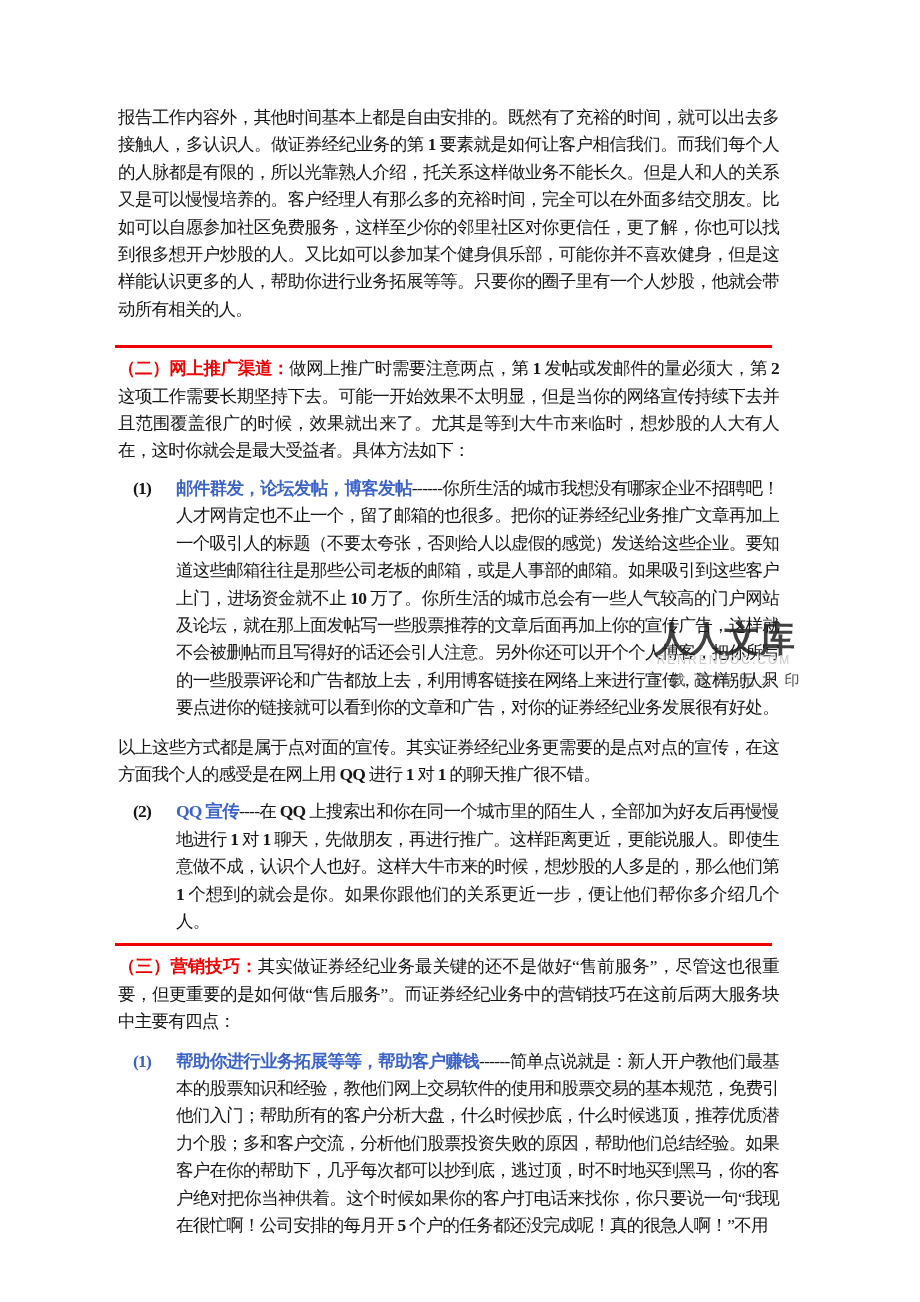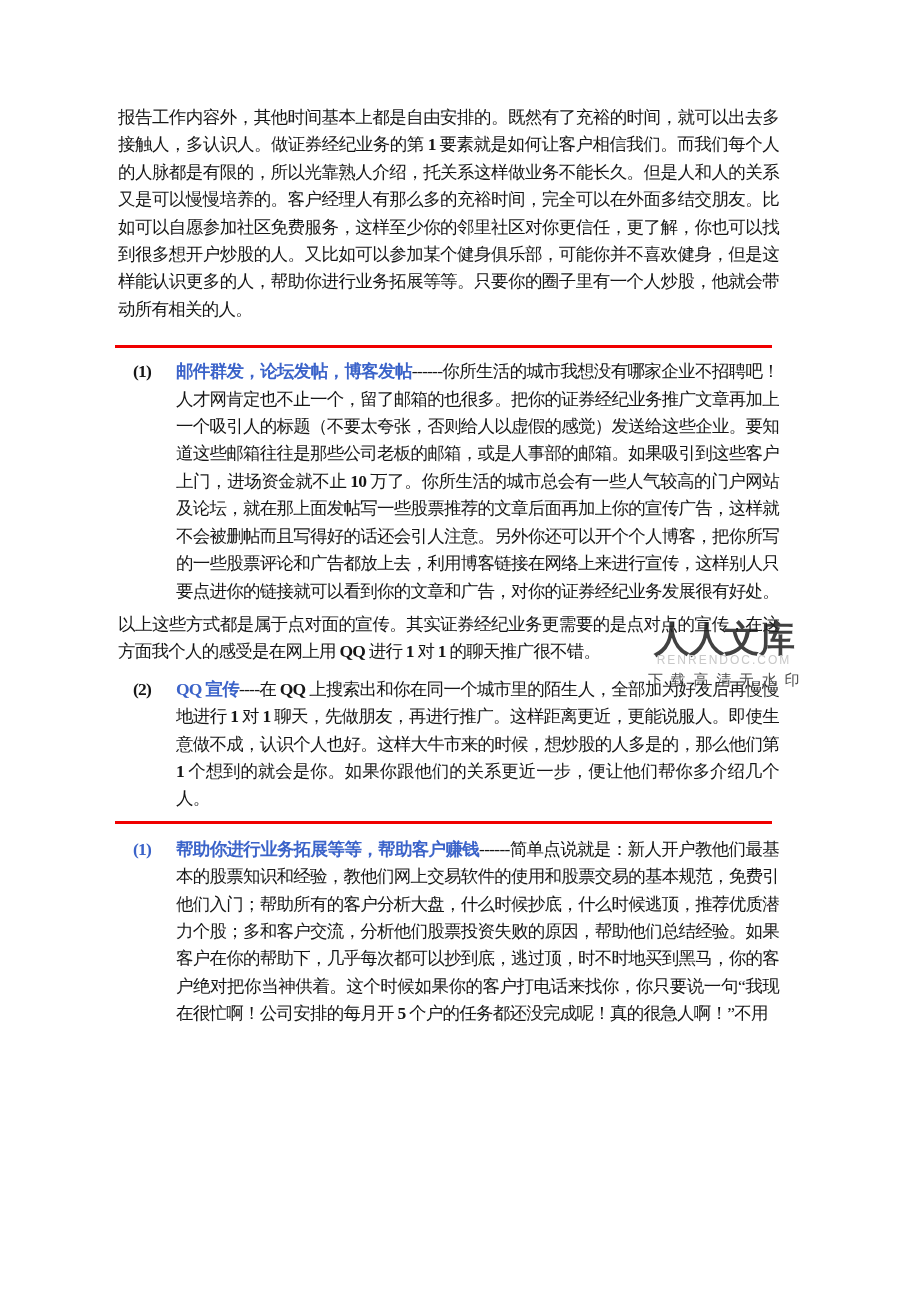--- a/index.html
+++ b/index.html
@@ -42,21 +42,21 @@
   }
   .redline.second { margin-top: 8px; }
   .item { display: flex; margin-top: 10px; }
   .item-num {
     width: 58px;
     padding-left: 15px;
     flex: 0 0 58px;
     font-weight: bold;
   }
   .item-body { flex: 1; }
-  .p-point { margin-top: 6px; }
+  .p-point { margin-top: 12px; }
   .item-stock { margin-top: 12px; }
   b { font-weight: bold; }
 
   .watermark {
     position: absolute;
     left: 648px;
     top: 620px;
     width: 152px;
     text-align: center;
     z-index: 5;
@@ -90,39 +90,45 @@
 </style>
 </head>
 <body>
 
 <div class="doc">
 
   <p class="para autobold">报告工作内容外，其他时间基本上都是自由安排的。既然有了充裕的时间，就可以出去多接触人，多认识人。做证券经纪业务的第 <b>1</b> 要素就是如何让客户相信我们。而我们每个人的人脉都是有限的，所以光靠熟人介绍，托关系这样做业务不能长久。但是人和人的关系又是可以慢慢培养的。客户经理人有那么多的充裕时间，完全可以在外面多结交朋友。比如可以自愿参加社区免费服务，这样至少你的邻里社区对你更信任，更了解，你也可以找到很多想开户炒股的人。又比如可以参加某个健身俱乐部，可能你并不喜欢健身，但是这样能认识更多的人，帮助你进行业务拓展等等。只要你的圈子里有一个人炒股，他就会带动所有相关的人。</p>
 
   <div class="redline"></div>
 
+  <p class="para">
+    <span class="lead red">（二）网上推广渠道：</span><span class="autobold">做网上推广时需要注意两点，第 <b>1</b> 发帖或发邮件的量必须大，第 <b>2</b> 这项工作需要长期坚持下去。可能一开始效果不太明显，但是当你的网络宣传持续下去并且范围覆盖很广的时候，效果就出来了。尤其是等到大牛市来临时，想炒股的人大有人在，这时你就会是最大受益者。具体方法如下：</span>
+  </p>
 
   <div class="item">
     <div class="item-num">(1)</div>
     <div class="item-body para">
       <span class="lead blue">邮件群发，论坛发帖，博客发帖</span><span class="autobold">------你所生活的城市我想没有哪家企业不招聘吧！人才网肯定也不止一个，留了邮箱的也很多。把你的证券经纪业务推广文章再加上一个吸引人的标题（不要太夸张，否则给人以虚假的感觉）发送给这些企业。要知道这些邮箱往往是那些公司老板的邮箱，或是人事部的邮箱。如果吸引到这些客户上门，进场资金就不止 <b>10</b> 万了。你所生活的城市总会有一些人气较高的门户网站及论坛，就在那上面发帖写一些股票推荐的文章后面再加上你的宣传广告，这样就不会被删帖而且写得好的话还会引人注意。另外你还可以开个个人博客，把你所写的一些股票评论和广告都放上去，利用博客链接在网络上来进行宣传，这样别人只要点进你的链接就可以看到你的文章和广告，对你的证券经纪业务发展很有好处。</span>
     </div>
   </div>
 
   <p class="para p-point autobold">以上这些方式都是属于点对面的宣传。其实证券经纪业务更需要的是点对点的宣传，在这方面我个人的感受是在网上用 <b>QQ</b> 进行 <b>1</b> 对 <b>1</b> 的聊天推广很不错。</p>
 
   <div class="item">
     <div class="item-num">(2)</div>
     <div class="item-body para">
       <span class="lead blue">QQ 宣传</span><span class="autobold">----在 <b>QQ</b> 上搜索出和你在同一个城市里的陌生人，全部加为好友后再慢慢地进行 <b>1</b> 对 <b>1</b> 聊天，先做朋友，再进行推广。这样距离更近，更能说服人。即使生意做不成，认识个人也好。这样大牛市来的时候，想炒股的人多是的，那么他们第 <b>1</b> 个想到的就会是你。如果你跟他们的关系更近一步，便让他们帮你多介绍几个人。</span>
     </div>
   </div>
 
   <div class="redline second"></div>
 
+  <p class="para">
+    <span class="lead red">（三）营销技巧：</span><span class="autobold">其实做证券经纪业务最关键的还不是做好“售前服务”，尽管这也很重要，但更重要的是如何做“售后服务”。而证券经纪业务中的营销技巧在这前后两大服务块中主要有四点：</span>
+  </p>
 
   <div class="item item-stock">
     <div class="item-num blue">(1)</div>
     <div class="item-body para">
       <span class="lead blue">帮助你进行业务拓展等等，帮助客户赚钱</span><span class="autobold">------简单点说就是：新人开户教他们最基本的股票知识和经验，教他们网上交易软件的使用和股票交易的基本规范，免费引他们入门；帮助所有的客户分析大盘，什么时候抄底，什么时候逃顶，推荐优质潜力个股；多和客户交流，分析他们股票投资失败的原因，帮助他们总结经验。如果客户在你的帮助下，几乎每次都可以抄到底，逃过顶，时不时地买到黑马，你的客户绝对把你当神供着。这个时候如果你的客户打电话来找你，你只要说一句“我现在很忙啊！公司安排的每月开 <b>5</b> 个户的任务都还没完成呢！真的很急人啊！”不用</span>
     </div>
   </div>
 
 </div>
 

